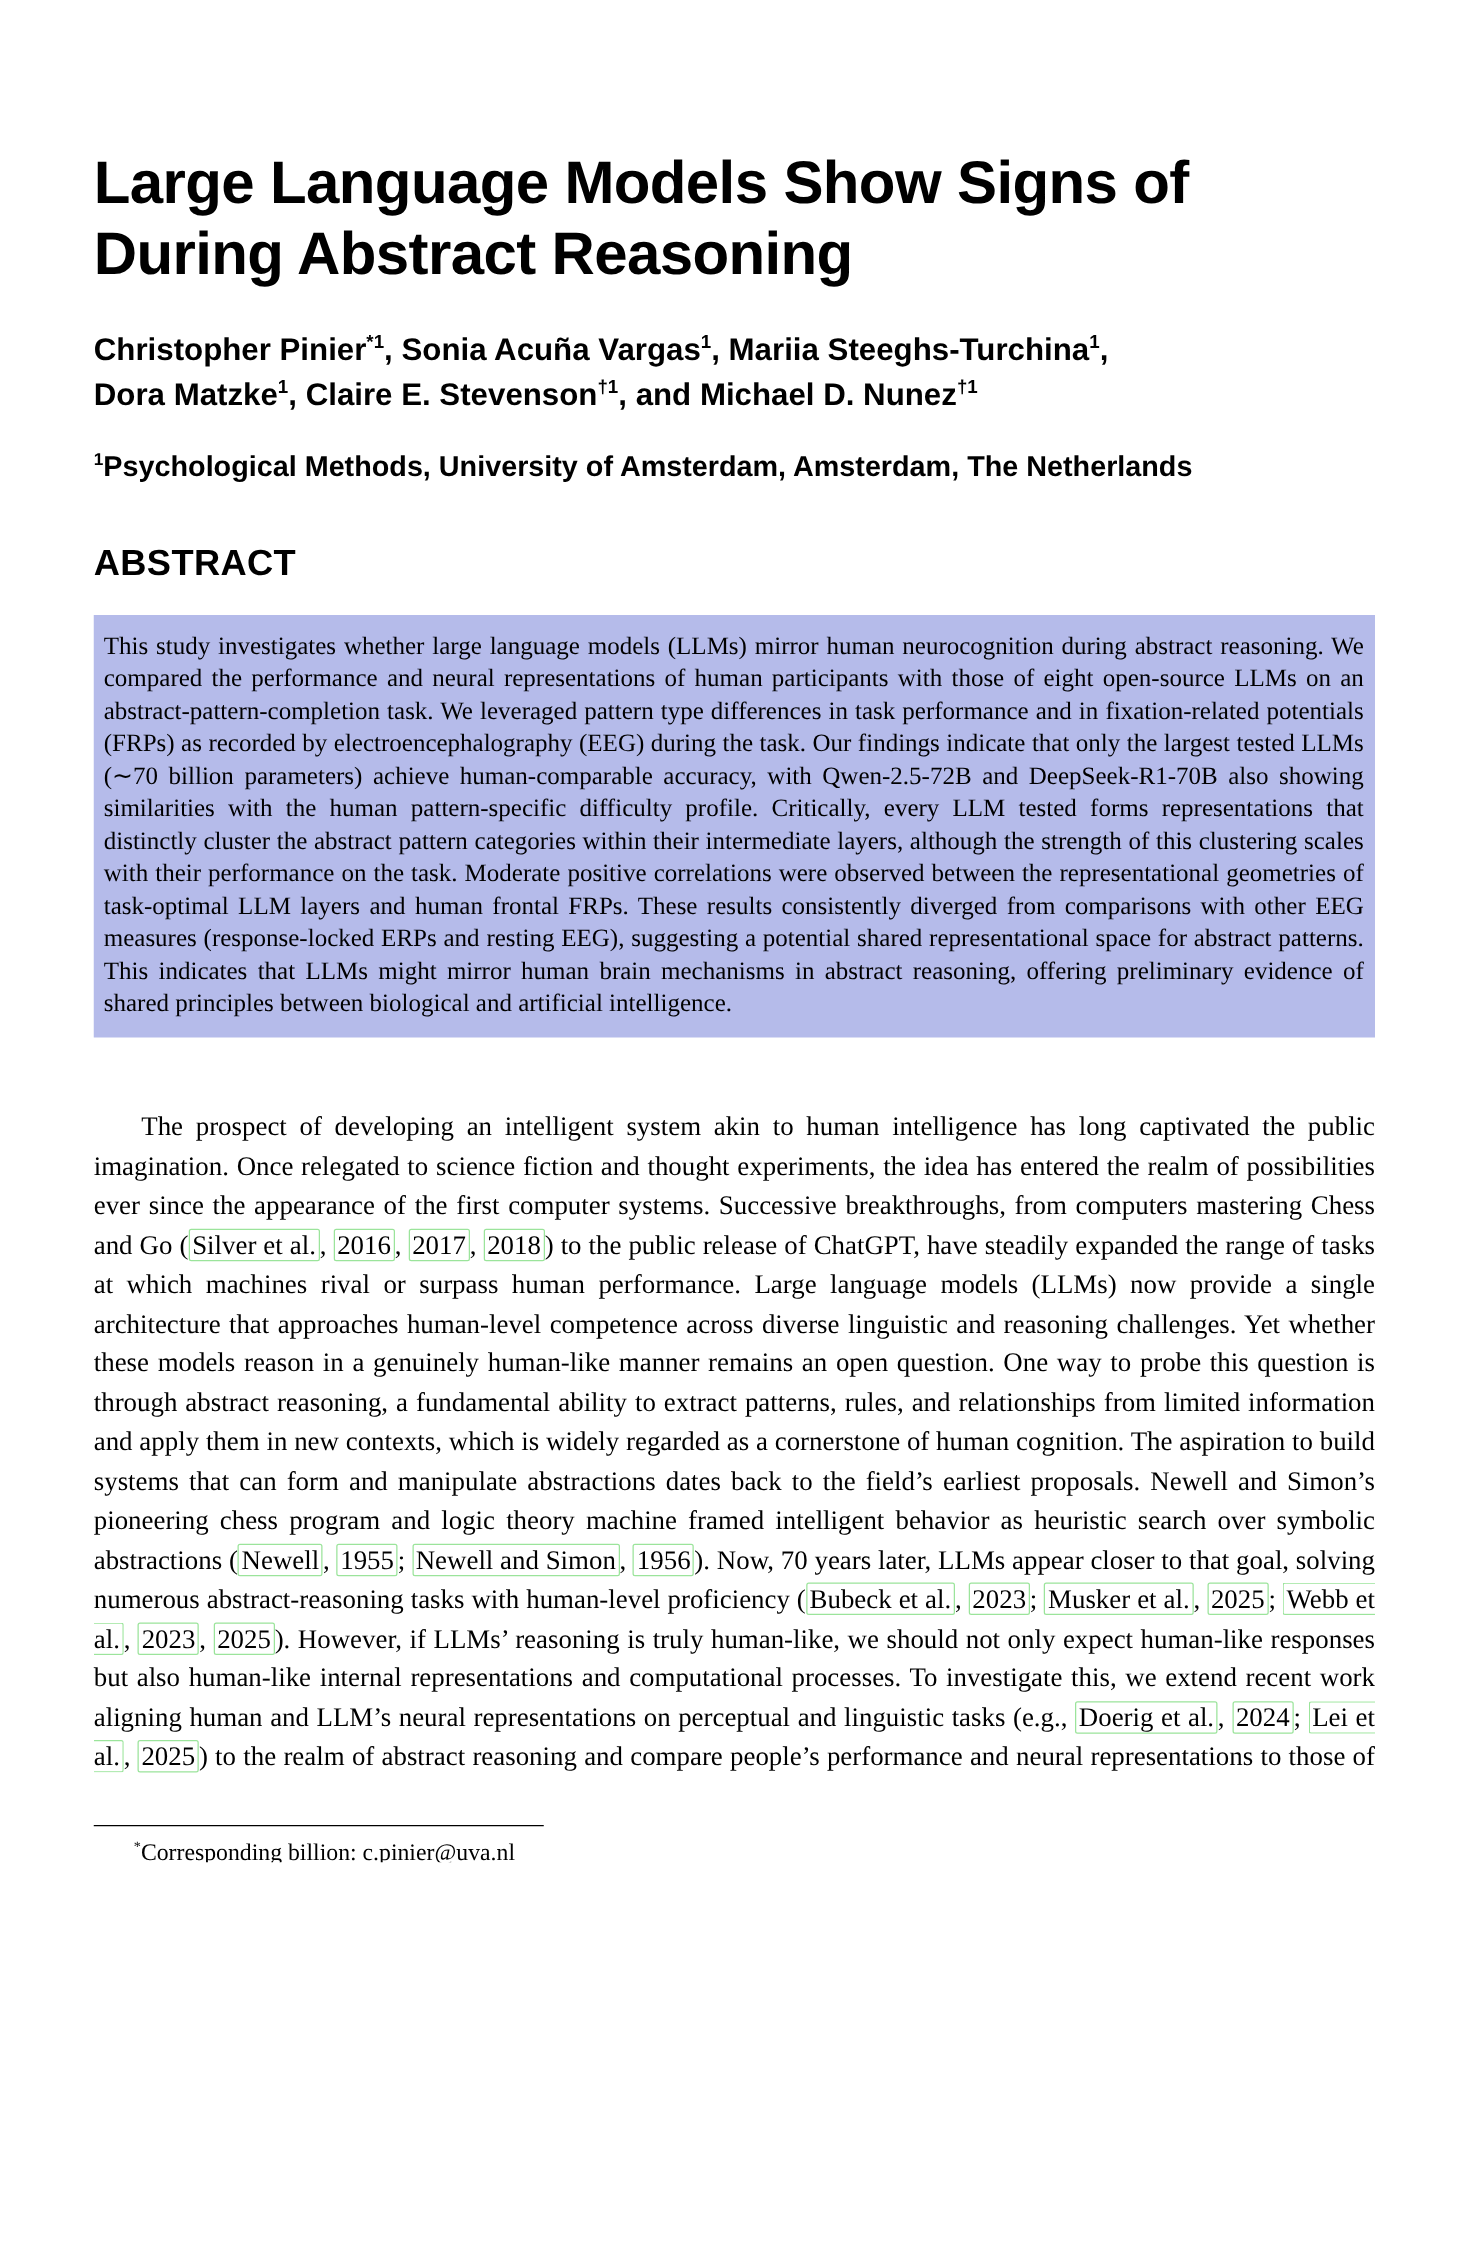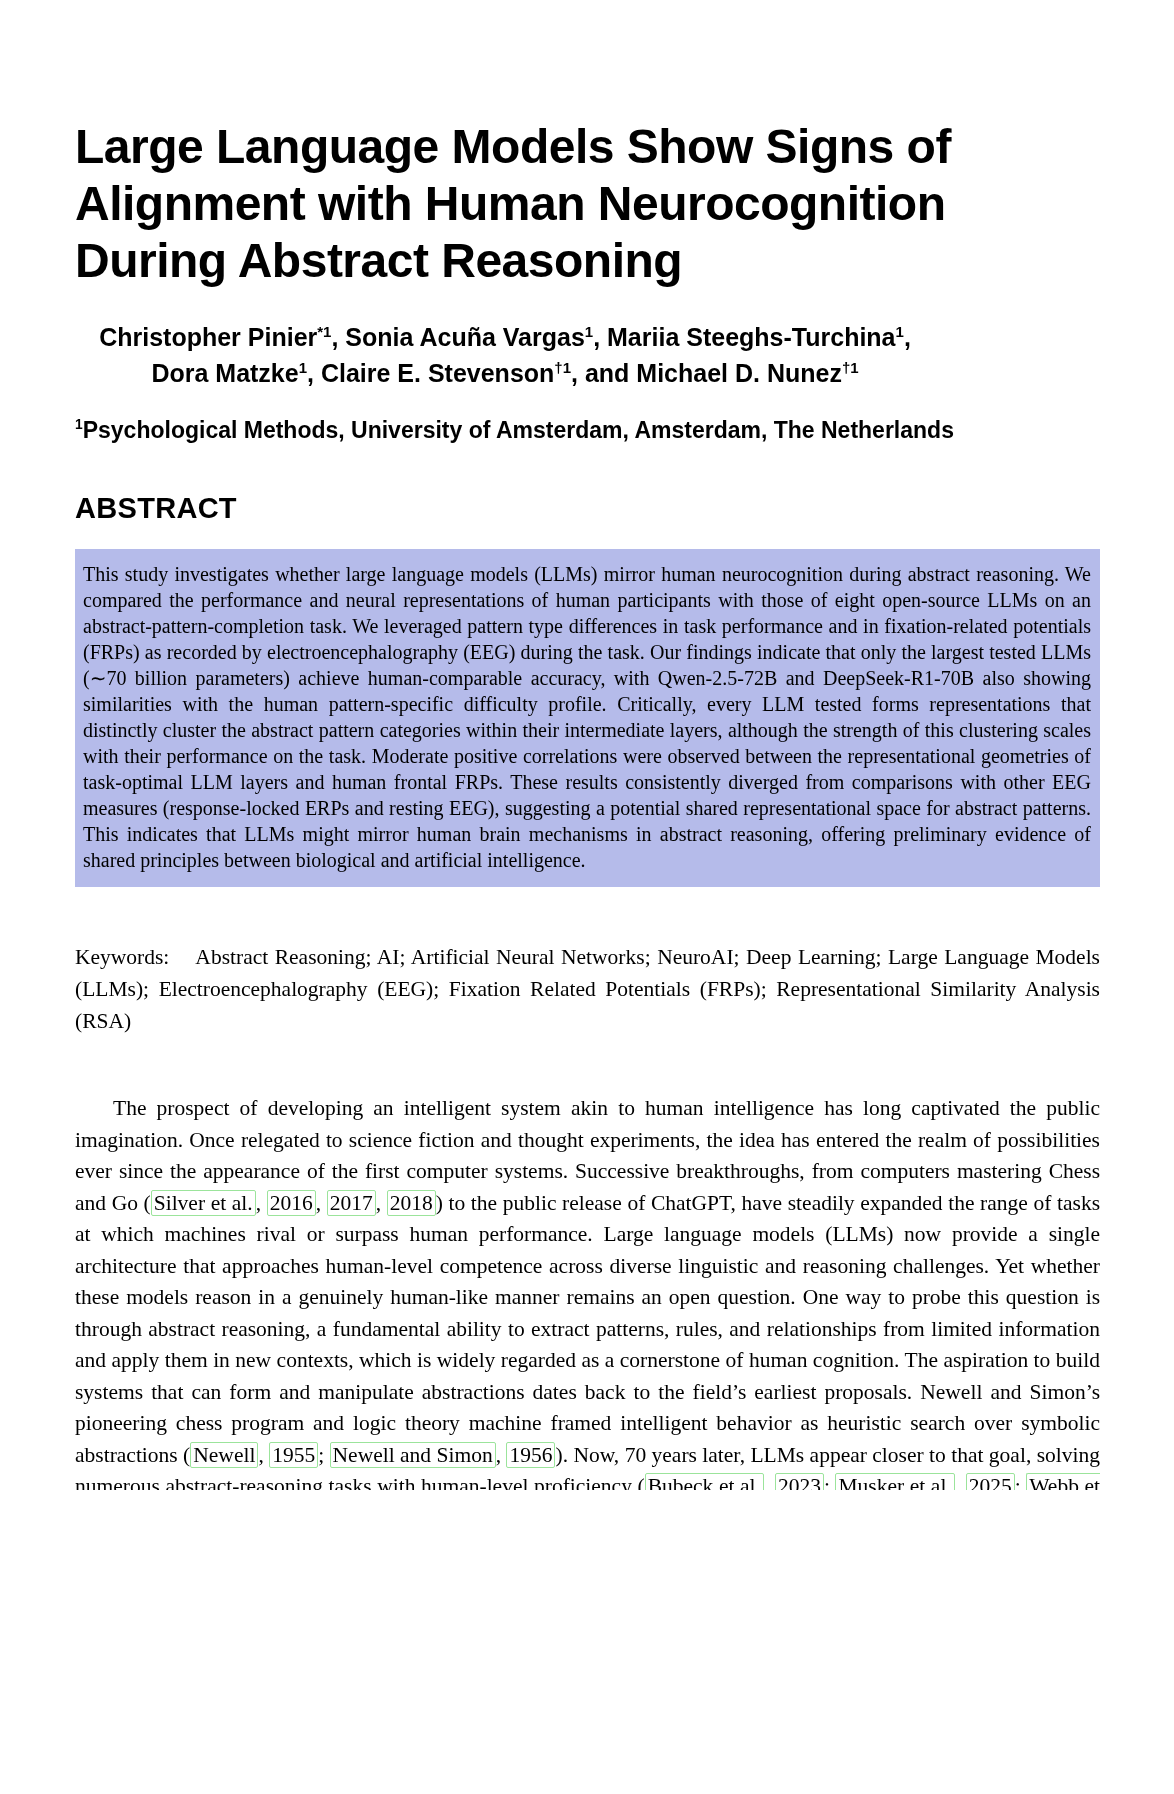--- a/index.html
+++ b/index.html
@@ -23,21 +23,20 @@
     margin:0;
   }
   sup { font-size:60%; vertical-align:super; line-height:0; }
   .authors {
     margin-top:30px;
     font-family:"Liberation Sans", sans-serif;
     font-weight:700;
     font-size:25px;
     line-height:36px;
     max-width:860px;
-    text-align:center;
   }
   .affiliation {
     margin-top:26px;
     font-family:"Liberation Sans", sans-serif;
     font-weight:700;
     font-size:23px;
   }
   .abstract-heading {
     margin:48px 0 0 0;
     font-family:"Liberation Sans", sans-serif;
@@ -90,35 +89,33 @@
   }
   .footnotes .fn { padding-left:32px; }
 </style>
 </head>
 <body>
 
 <div class="page">
 
   <h1 class="title">
     <div>Large Language Models Show Signs of</div>
-    <div>Alignment with Human Neurocognition</div>
     <div>During Abstract Reasoning</div>
   </h1>
 
   <div class="authors">Christopher Pinier<sup>*1</sup>, Sonia Acuña Vargas<sup>1</sup>, Mariia Steeghs-Turchina<sup>1</sup>, Dora Matzke<sup>1</sup>, Claire E. Stevenson<sup>†1</sup>, and Michael D. Nunez<sup>†1</sup></div>
 
   <div class="affiliation"><sup>1</sup><span>Psychological Methods, University of Amsterdam, Amsterdam, The Netherlands</span></div>
 
   <h2 class="abstract-heading">ABSTRACT</h2>
 
   <div class="abstract-box">
     <p>This study investigates whether large language models (LLMs) mirror human neurocognition during abstract reasoning. We compared the performance and neural representations of human participants with those of eight open-source LLMs on an abstract-pattern-completion task. We leveraged pattern type differences in task performance and in fixation-related potentials (FRPs) as recorded by electroencephalography (EEG) during the task. Our findings indicate that only the largest tested LLMs (∼70 billion parameters) achieve human-comparable accuracy, with Qwen-2.5-72B and DeepSeek-R1-70B also showing similarities with the human pattern-specific difficulty profile. Critically, every LLM tested forms representations that distinctly cluster the abstract pattern categories within their intermediate layers, although the strength of this clustering scales with their performance on the task. Moderate positive correlations were observed between the representational geometries of task-optimal LLM layers and human frontal FRPs. These results consistently diverged from comparisons with other EEG measures (response-locked ERPs and resting EEG), suggesting a potential shared representational space for abstract patterns. This indicates that LLMs might mirror human brain mechanisms in abstract reasoning, offering preliminary evidence of shared principles between biological and artificial intelligence.</p>
   </div>
 
-  <p class="keywords"><span class="kw-label">Keywords:</span><span>Abstract Reasoning; AI; Artificial Neural Networks; NeuroAI; Deep Learning; Large Language Models (LLMs); Electroencephalography (EEG); Fixation Related Potentials (FRPs); Representational Similarity Analysis (RSA)</span></p>
 
   <p class="body-par">The prospect of developing an intelligent system akin to human intelligence has long captivated the public imagination. Once relegated to science fiction and thought experiments, the idea has entered the realm of possibilities ever since the appearance of the first computer systems. Successive breakthroughs, from computers mastering Chess and Go (<span class="cite">Silver et al.</span>, <span class="cite">2016</span>, <span class="cite">2017</span>, <span class="cite">2018</span>) to the public release of ChatGPT, have steadily expanded the range of tasks at which machines rival or surpass human performance. Large language models (LLMs) now provide a single architecture that approaches human-level competence across diverse linguistic and reasoning challenges. Yet whether these models reason in a genuinely human-like manner remains an open question. One way to probe this question is through abstract reasoning, a fundamental ability to extract patterns, rules, and relationships from limited information and apply them in new contexts, which is widely regarded as a cornerstone of human cognition. The aspiration to build systems that can form and manipulate abstractions dates back to the field’s earliest proposals. Newell and Simon’s pioneering chess program and logic theory machine framed intelligent behavior as heuristic search over symbolic abstractions (<span class="cite">Newell</span>, <span class="cite">1955</span>; <span class="cite">Newell and Simon</span>, <span class="cite">1956</span>). Now, 70 years later, LLMs appear closer to that goal, solving numerous abstract-reasoning tasks with human-level proficiency (<span class="cite">Bubeck et al.</span>, <span class="cite">2023</span>; <span class="cite">Musker et al.</span>, <span class="cite">2025</span>; <span class="cite">Webb et al.</span>, <span class="cite">2023</span>, <span class="cite">2025</span>). However, if LLMs’ reasoning is truly human-like, we should not only expect human-like responses but also human-like internal representations and computational processes. To investigate this, we extend recent work aligning human and LLM’s neural representations on perceptual and linguistic tasks (e.g., <span class="cite">Doerig et al.</span>, <span class="cite">2024</span>; <span class="cite">Lei et al.</span>, <span class="cite">2025</span>) to the realm of abstract reasoning and compare people’s performance and neural representations to those of</p>
 
   <div class="footnote-rule"></div>
 
   <div class="footnotes">
     <div class="fn"><sup>*</sup><span>Corresponding billion: c.pinier@uva.nl</span></div>
     <div class="fn"><sup>†</sup><span>Shared senior authorship</span></div>
   </div>
 

